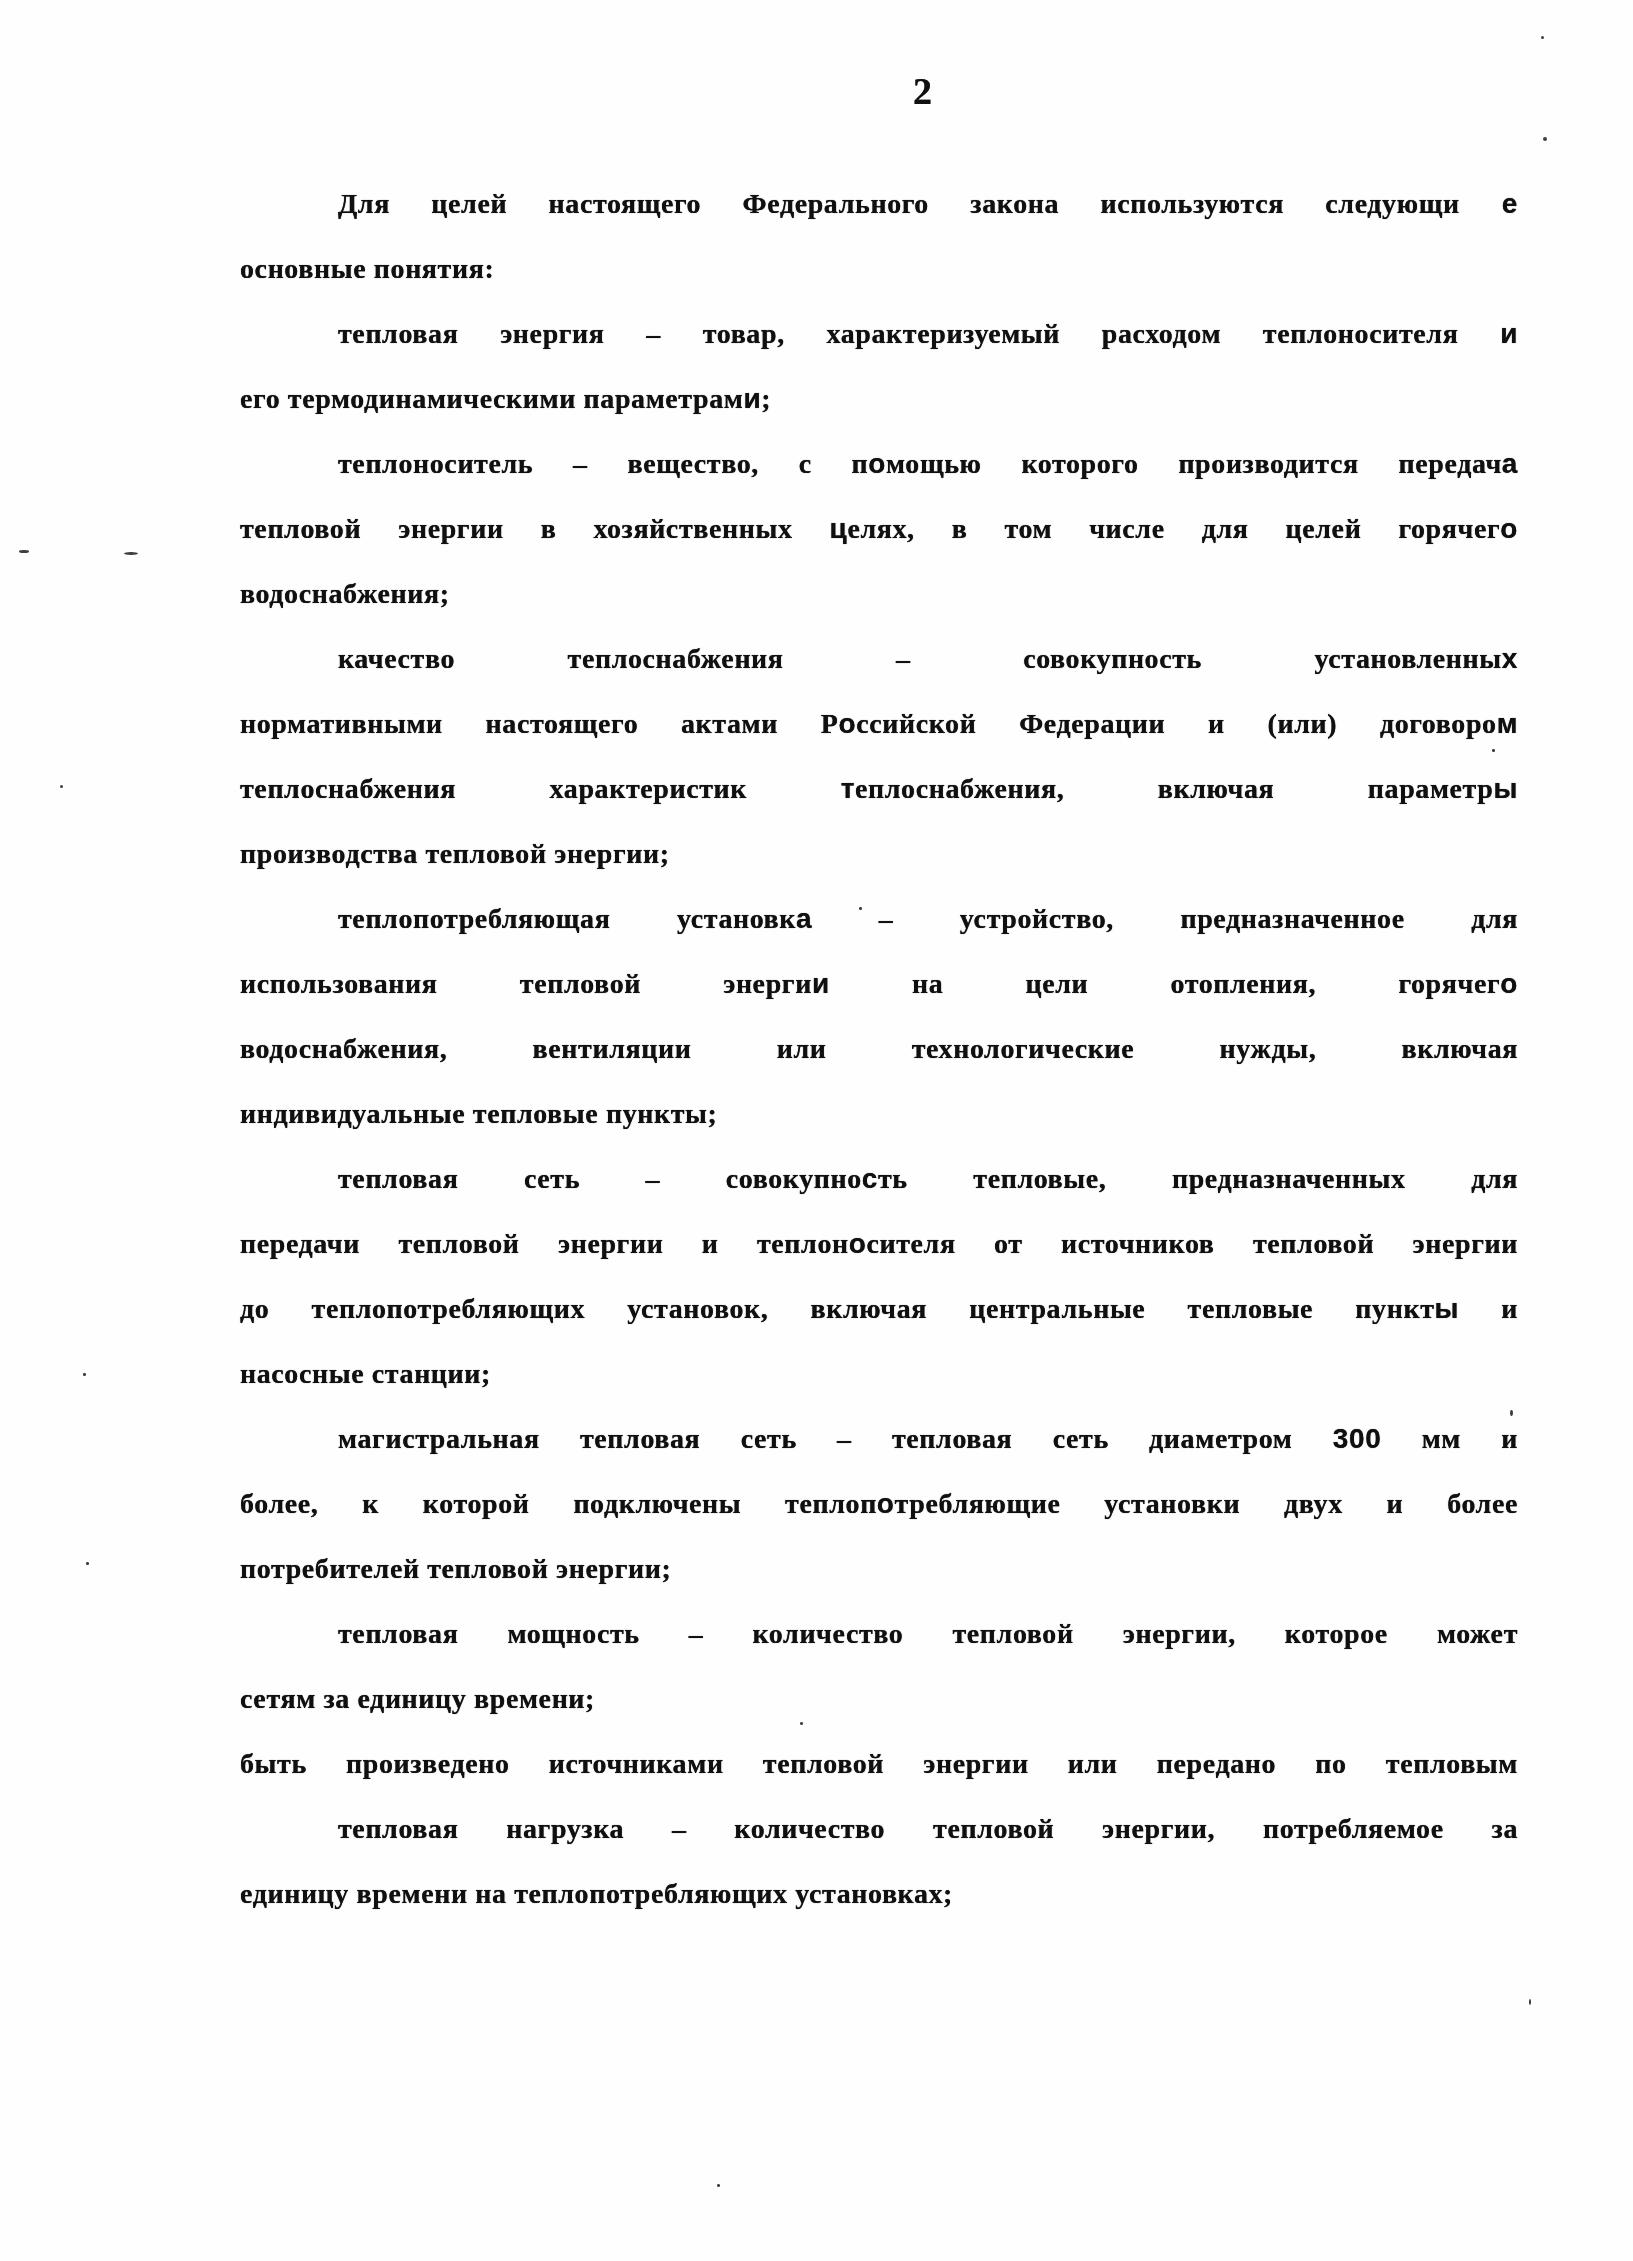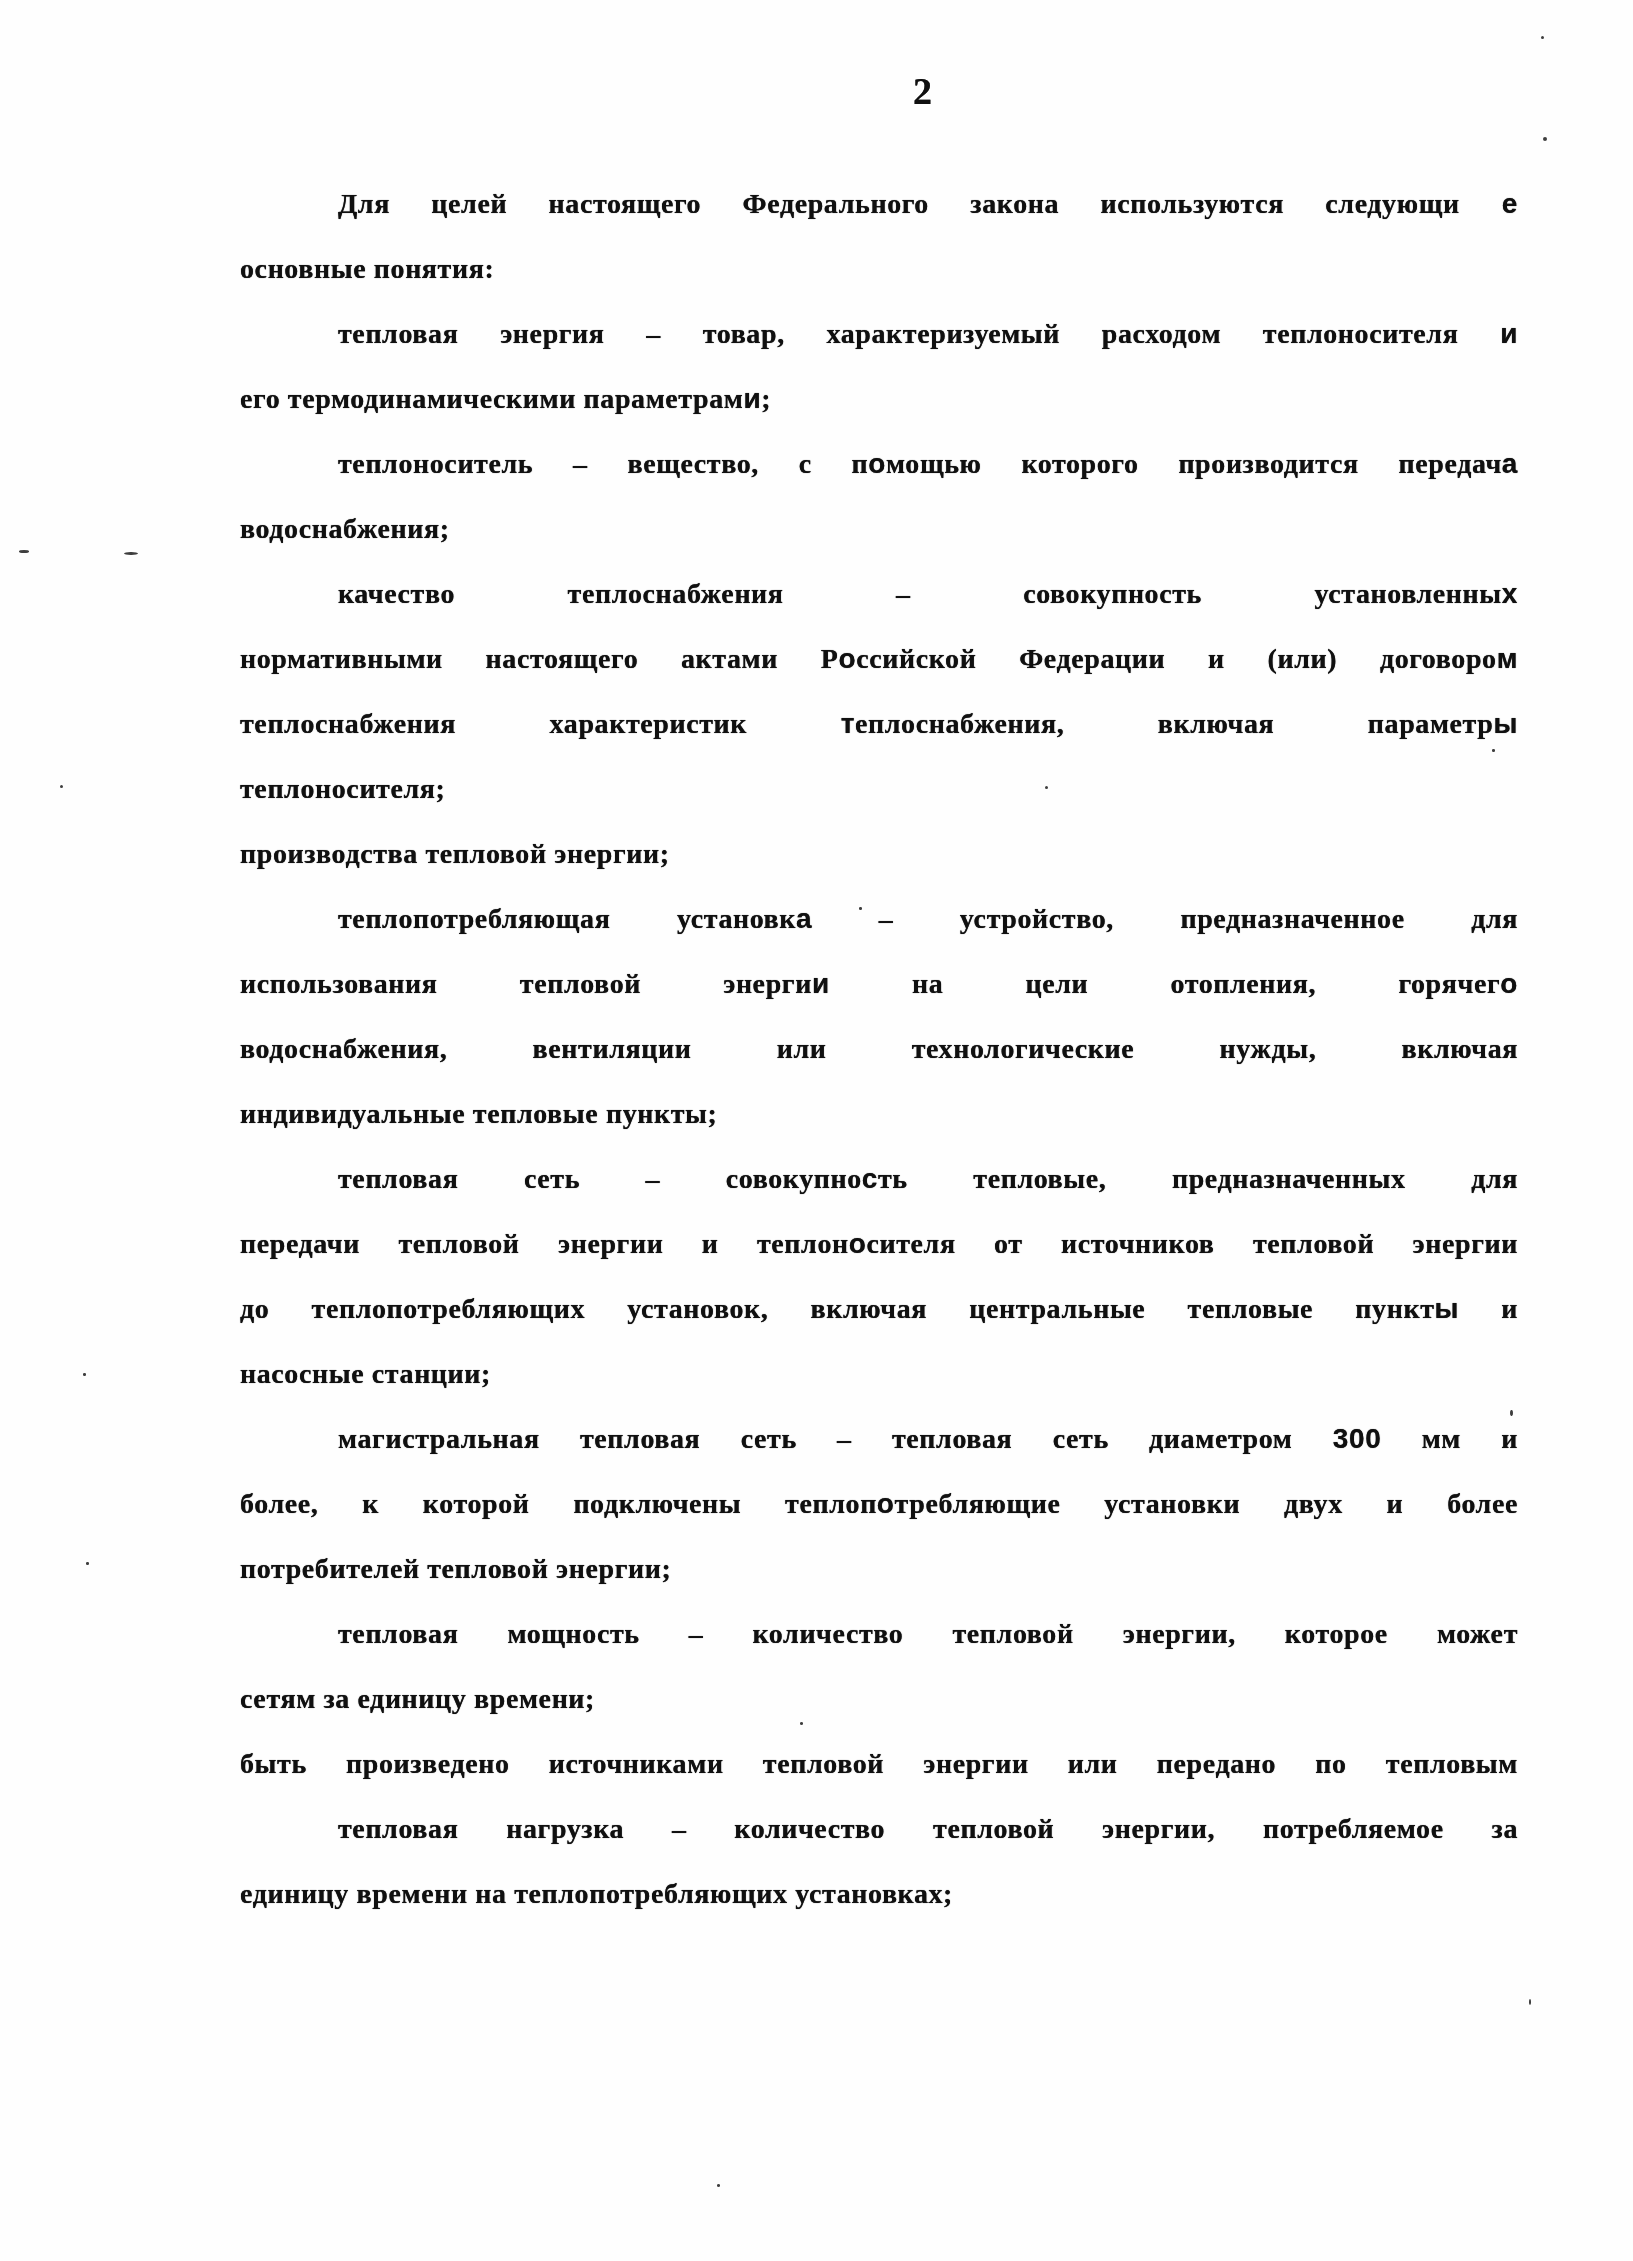--- a/index.html
+++ b/index.html
@@ -69,25 +69,25 @@
 
 <div class="page">
   <div class="page-number">2</div>
 
   <div class="text-block" id="text-block">
       <div class="line justify indent"><span>Для целей настоящего Федерального закона используются следующи</span><span class="sans"> е</span></div>
       <div class="line left"><span>основные понятия:</span></div>
       <div class="line justify indent"><span>тепловая энергия – товар, характеризуемый расходом теплоносителя </span><span class="sans">и</span></div>
       <div class="line left"><span>его термодинамическими параметрам</span><span class="sans">и</span><span>;</span></div>
       <div class="line justify indent"><span>теплоноситель – вещество, с п</span><span class="sans">о</span><span>мощью которого производится передач</span><span class="sans">а</span></div>
+      <div class="line justify"><span>тепловой энергии в хозяйственных </span><span class="sans">ц</span><span>елях, в том числе для целей горячег</span><span class="sans">о</span></div>
       <div class="line left"><span>водоснабжения;</span></div>
       <div class="line justify indent"><span>качество теплоснабжения – совокупность установленны</span><span class="sans">х</span></div>
       <div class="line justify"><span>нормативными настоящего актами Р</span><span class="sans">о</span><span>ссийской Федерации и (или) договоро</span><span class="sans">м</span></div>
       <div class="line justify"><span>теплоснабжения характеристик </span><span class="sans">т</span><span>еплоснабжения, включая параметр</span><span class="sans">ы</span></div>
-      <div class="line left"><span>теплоносителя;</span></div>
       <div class="line left"><span>производства тепловой энергии;</span></div>
       <div class="line justify indent"><span>теплопотребляющая установк</span><span class="sans">а</span><span> – устройство, предназначенное для</span></div>
       <div class="line justify"><span>использования тепловой энерги</span><span class="sans">и</span><span> на цели отопления, горячег</span><span class="sans">о</span></div>
       <div class="line justify"><span>водоснабжения, вентиляции или технологические нужды, включая</span></div>
       <div class="line left"><span>индивидуальные тепловые пункты;</span></div>
       <div class="line justify indent"><span>тепловая сеть – совокупно</span><span class="sans">с</span><span>ть тепловые, предназначенных для</span></div>
       <div class="line justify"><span>передачи тепловой энергии и теплон</span><span class="sans">о</span><span>сителя от источников тепловой энергии</span></div>
       <div class="line justify"><span>до теплопотребляющих установок, включая центральные тепловые пункт</span><span class="sans">ы</span><span> и</span></div>
       <div class="line left"><span>насосные станции;</span></div>
       <div class="line justify indent"><span>магистральная тепловая сеть – тепловая сеть диаметром </span><span class="sans">300</span><span> мм и</span></div>

